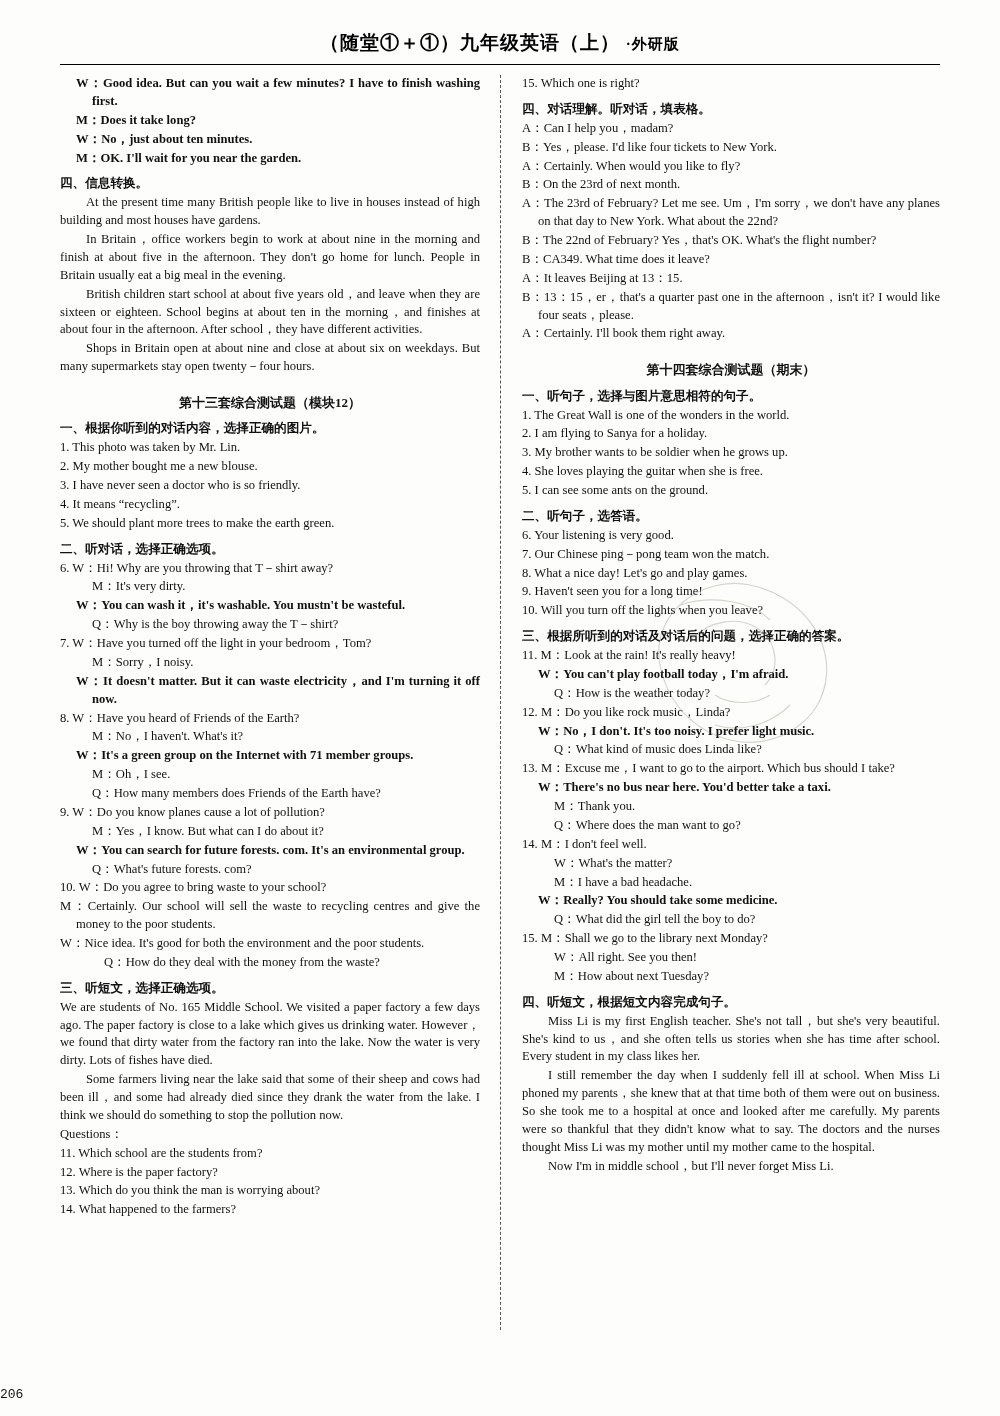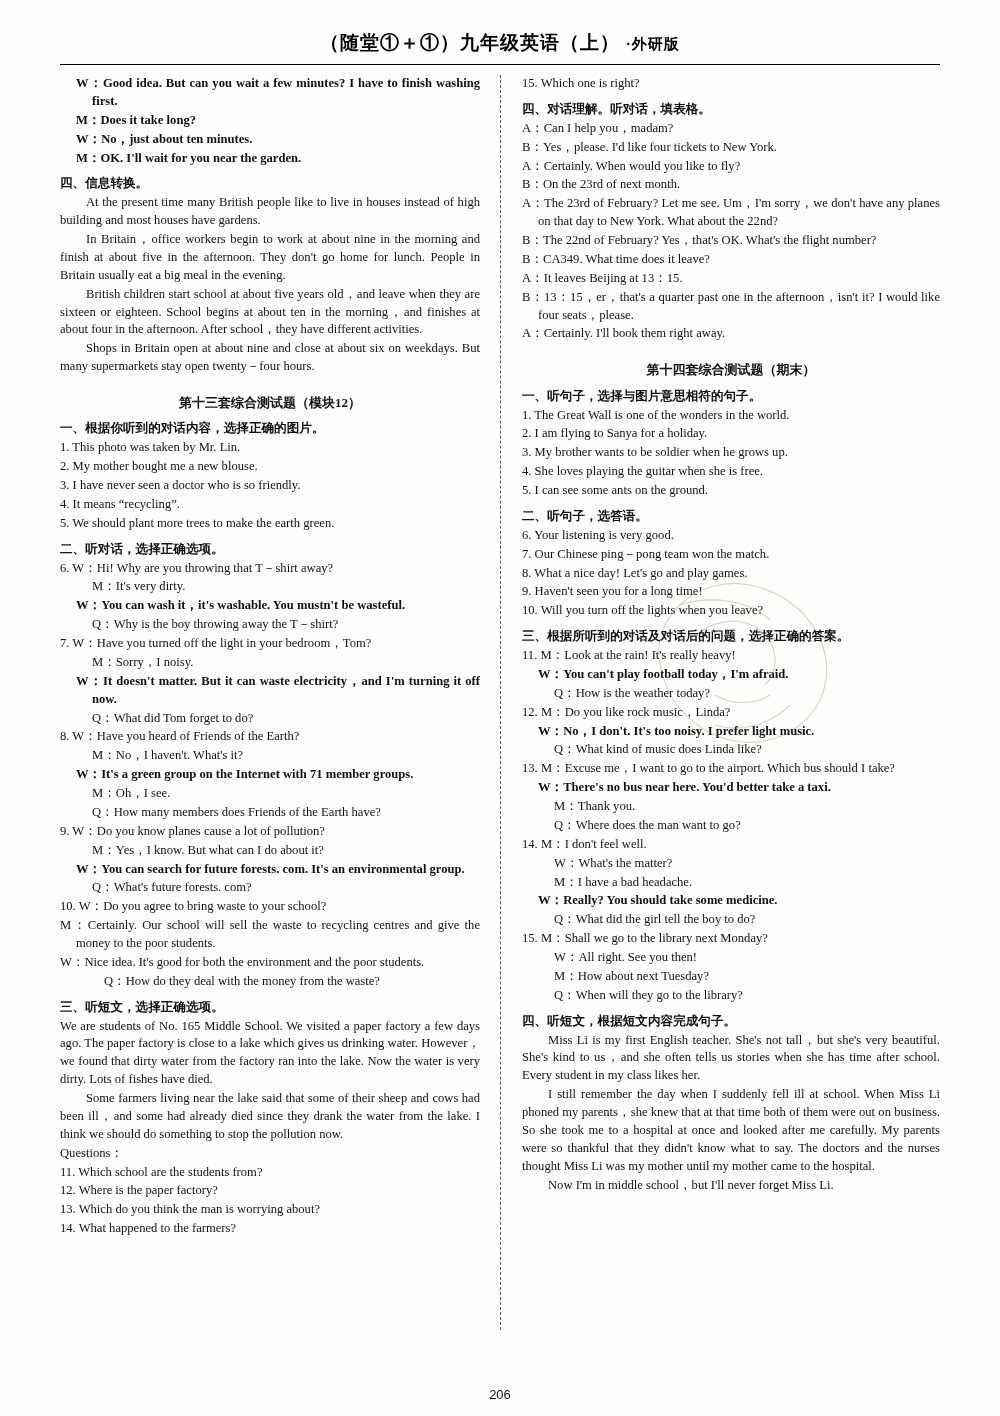--- a/index.html
+++ b/index.html
@@ -85,23 +85,22 @@
   .hang2 {
     padding-left: 32px;
     text-indent: -16px;
     font-weight: bold;
   }
   .footer {
     position: absolute;
     bottom: 14px;
     left: 0;
     right: 0;
-    text-align: center;
     font-size: 13px;
-    font-family: Liberation Sans, sans-serif;
+    font-family: Liberation Mono, monospace;
   }
   .watermark {
     position: absolute;
     left: 560px;
     top: 470px;
     width: 260px;
     height: 240px;
     pointer-events: none;
     opacity: 0.30;
   }
@@ -136,21 +135,20 @@
         <p class="hang">4. It means “recycling”.</p>
         <p class="hang">5. We should plant more trees to make the earth green.</p>
         <p class="sec-title">二、听对话，选择正确选项。</p>
         <p class="hang">6. W：Hi! Why are you throwing that T－shirt away?</p>
         <p class="ind2">M：It's very dirty.</p>
         <p class="hang2">W：You can wash it，it's washable. You mustn't be wasteful.</p>
         <p class="ind2">Q：Why is the boy throwing away the T－shirt?</p>
         <p class="hang">7. W：Have you turned off the light in your bedroom，Tom?</p>
         <p class="ind2">M：Sorry，I noisy.</p>
         <p class="hang2">W：It doesn't matter. But it can waste electricity，and I'm turning it off now.</p>
-        <p class="ind2">Q：What did Tom forget to do?</p>
         <p class="hang">8. W：Have you heard of Friends of the Earth?</p>
         <p class="ind2">M：No，I haven't. What's it?</p>
         <p class="hang2">W：It's a green group on the Internet with 71 member groups.</p>
         <p class="ind2">M：Oh，I see.</p>
         <p class="ind2">Q：How many members does Friends of the Earth have?</p>
         <p class="hang">9. W：Do you know planes cause a lot of pollution?</p>
         <p class="ind2">M：Yes，I know. But what can I do about it?</p>
         <p class="hang2">W：You can search for future forests. com. It's an environmental group.</p>
         <p class="ind2">Q：What's future forests. com?</p>
         <p class="hang">10. W：Do you agree to bring waste to your school?</p>
@@ -205,21 +203,20 @@
         <p class="ind2">M：Thank you.</p>
         <p class="ind2">Q：Where does the man want to go?</p>
         <p class="hang">14. M：I don't feel well.</p>
         <p class="ind2">W：What's the matter?</p>
         <p class="ind2">M：I have a bad headache.</p>
         <p class="hang2">W：Really? You should take some medicine.</p>
         <p class="ind2">Q：What did the girl tell the boy to do?</p>
         <p class="hang">15. M：Shall we go to the library next Monday?</p>
         <p class="ind2">W：All right. See you then!</p>
         <p class="ind2">M：How about next Tuesday?</p>
-        <p class="ind2">Q：When will they go to the library?</p>
         <p class="sec-title">四、听短文，根据短文内容完成句子。</p>
         <p class="para">Miss Li is my first English teacher. She's not tall，but she's very beautiful. She's kind to us，and she often tells us stories when she has time after school. Every student in my class likes her.</p>
         <p class="para">I still remember the day when I suddenly fell ill at school. When Miss Li phoned my parents，she knew that at that time both of them were out on business. So she took me to a hospital at once and looked after me carefully. My parents were so thankful that they didn't know what to say. The doctors and the nurses thought Miss Li was my mother until my mother came to the hospital.</p>
         <p class="para">Now I'm in middle school，but I'll never forget Miss Li.</p>
       </div>
 
     <svg class="watermark" viewBox="0 0 260 240">
       <g fill="none" stroke="#7a7a6a" stroke-width="1.2">
         <path d="M40,120 C30,70 80,30 130,40 C180,50 215,95 205,140 C196,182 150,205 110,195 C75,186 48,160 40,120 Z"></path>
         <path d="M70,95 C90,75 120,70 140,85 C158,99 160,125 145,140"></path>

